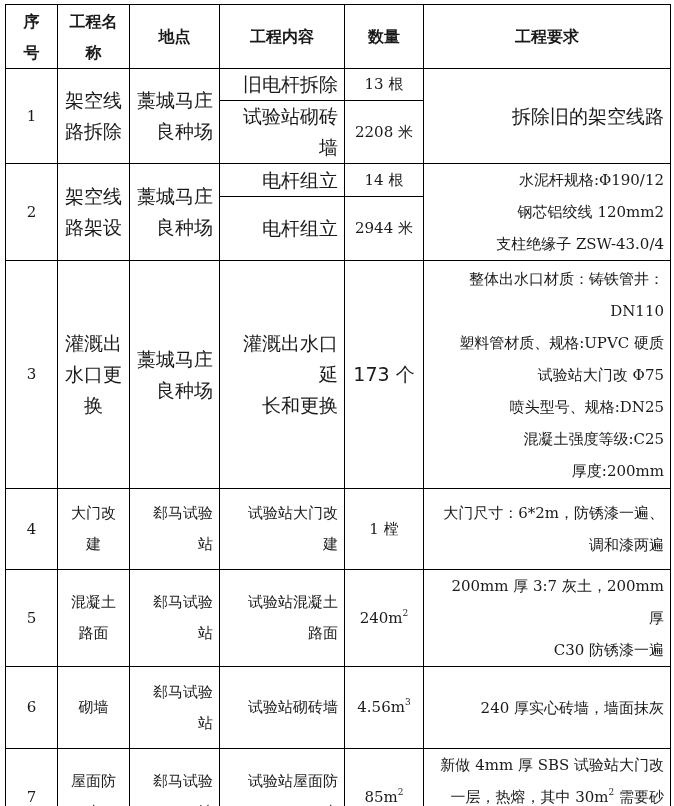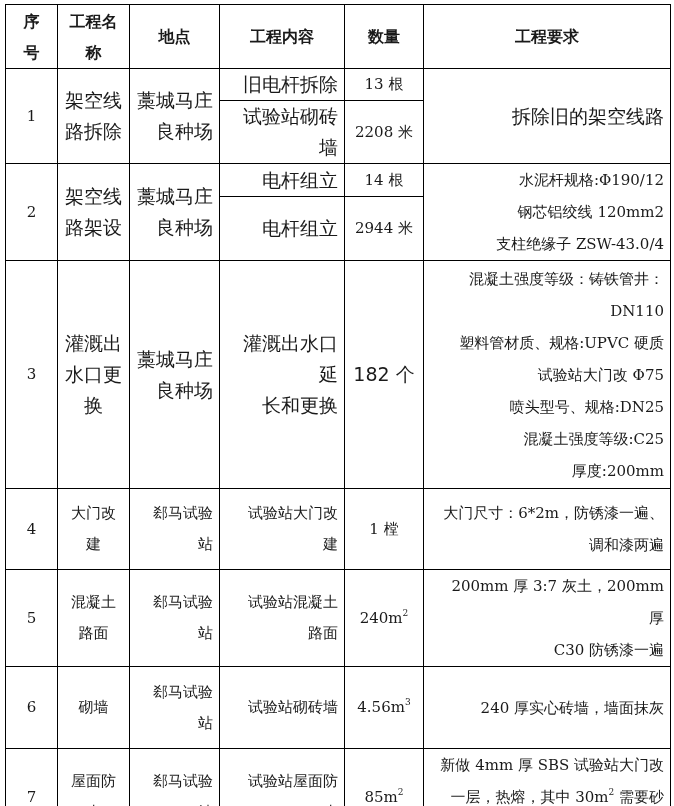--- a/index.html
+++ b/index.html
@@ -95,23 +95,23 @@
       <div>换</div>
     </td>
     <td class="l sans">
       <div>藁城马庄</div>
       <div>良种场</div>
     </td>
     <td class="l sans">
       <div>灌溉出水口延</div>
       <div>长和更换</div>
     </td>
-    <td class="c sans">182 个</td>
+    <td class="c sans">173 个</td>
     <td class="l req">
-      <div>混凝土强度等级：铸铁管井：</div>
+      <div>整体出水口材质：铸铁管井：</div>
       <div>DN110</div>
       <div>塑料管材质、规格:UPVC 硬质</div>
       <div>试验站大门改 Φ75</div>
       <div>喷头型号、规格:DN25</div>
       <div>混凝土强度等级:C25</div>
       <div>厚度:200mm</div>
     </td>
   </tr>
 
   <tr style="height:81px">

